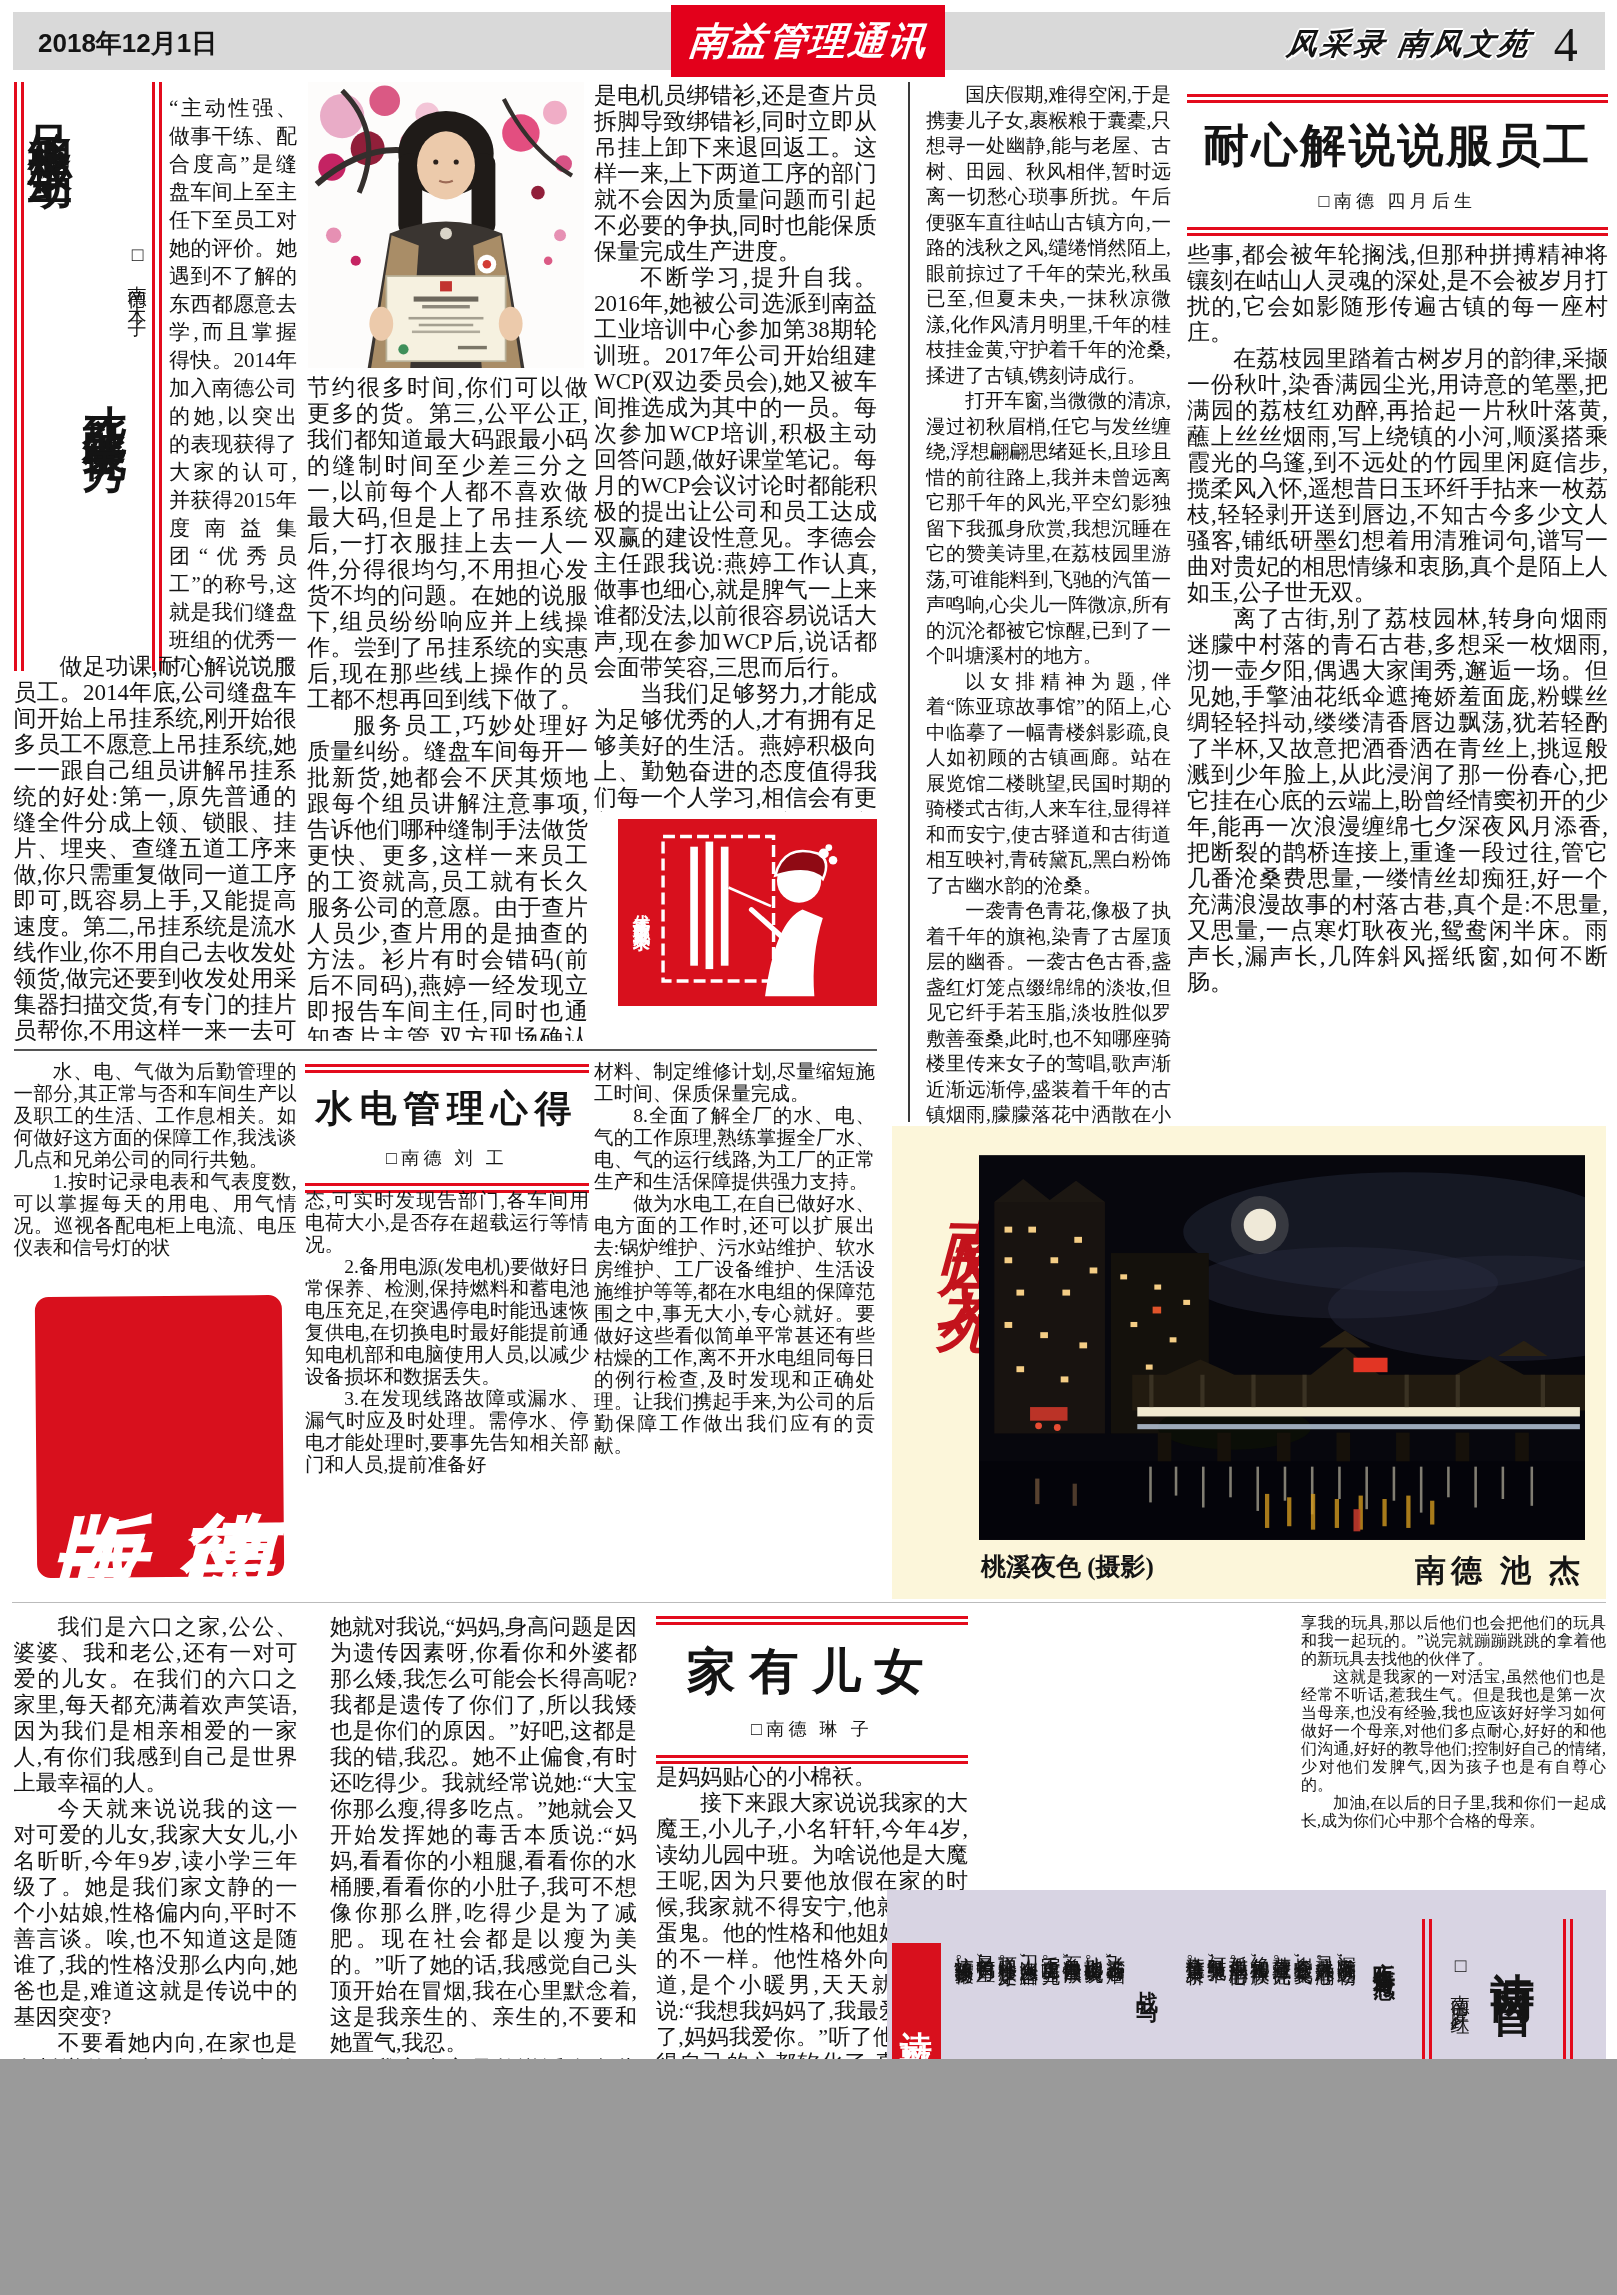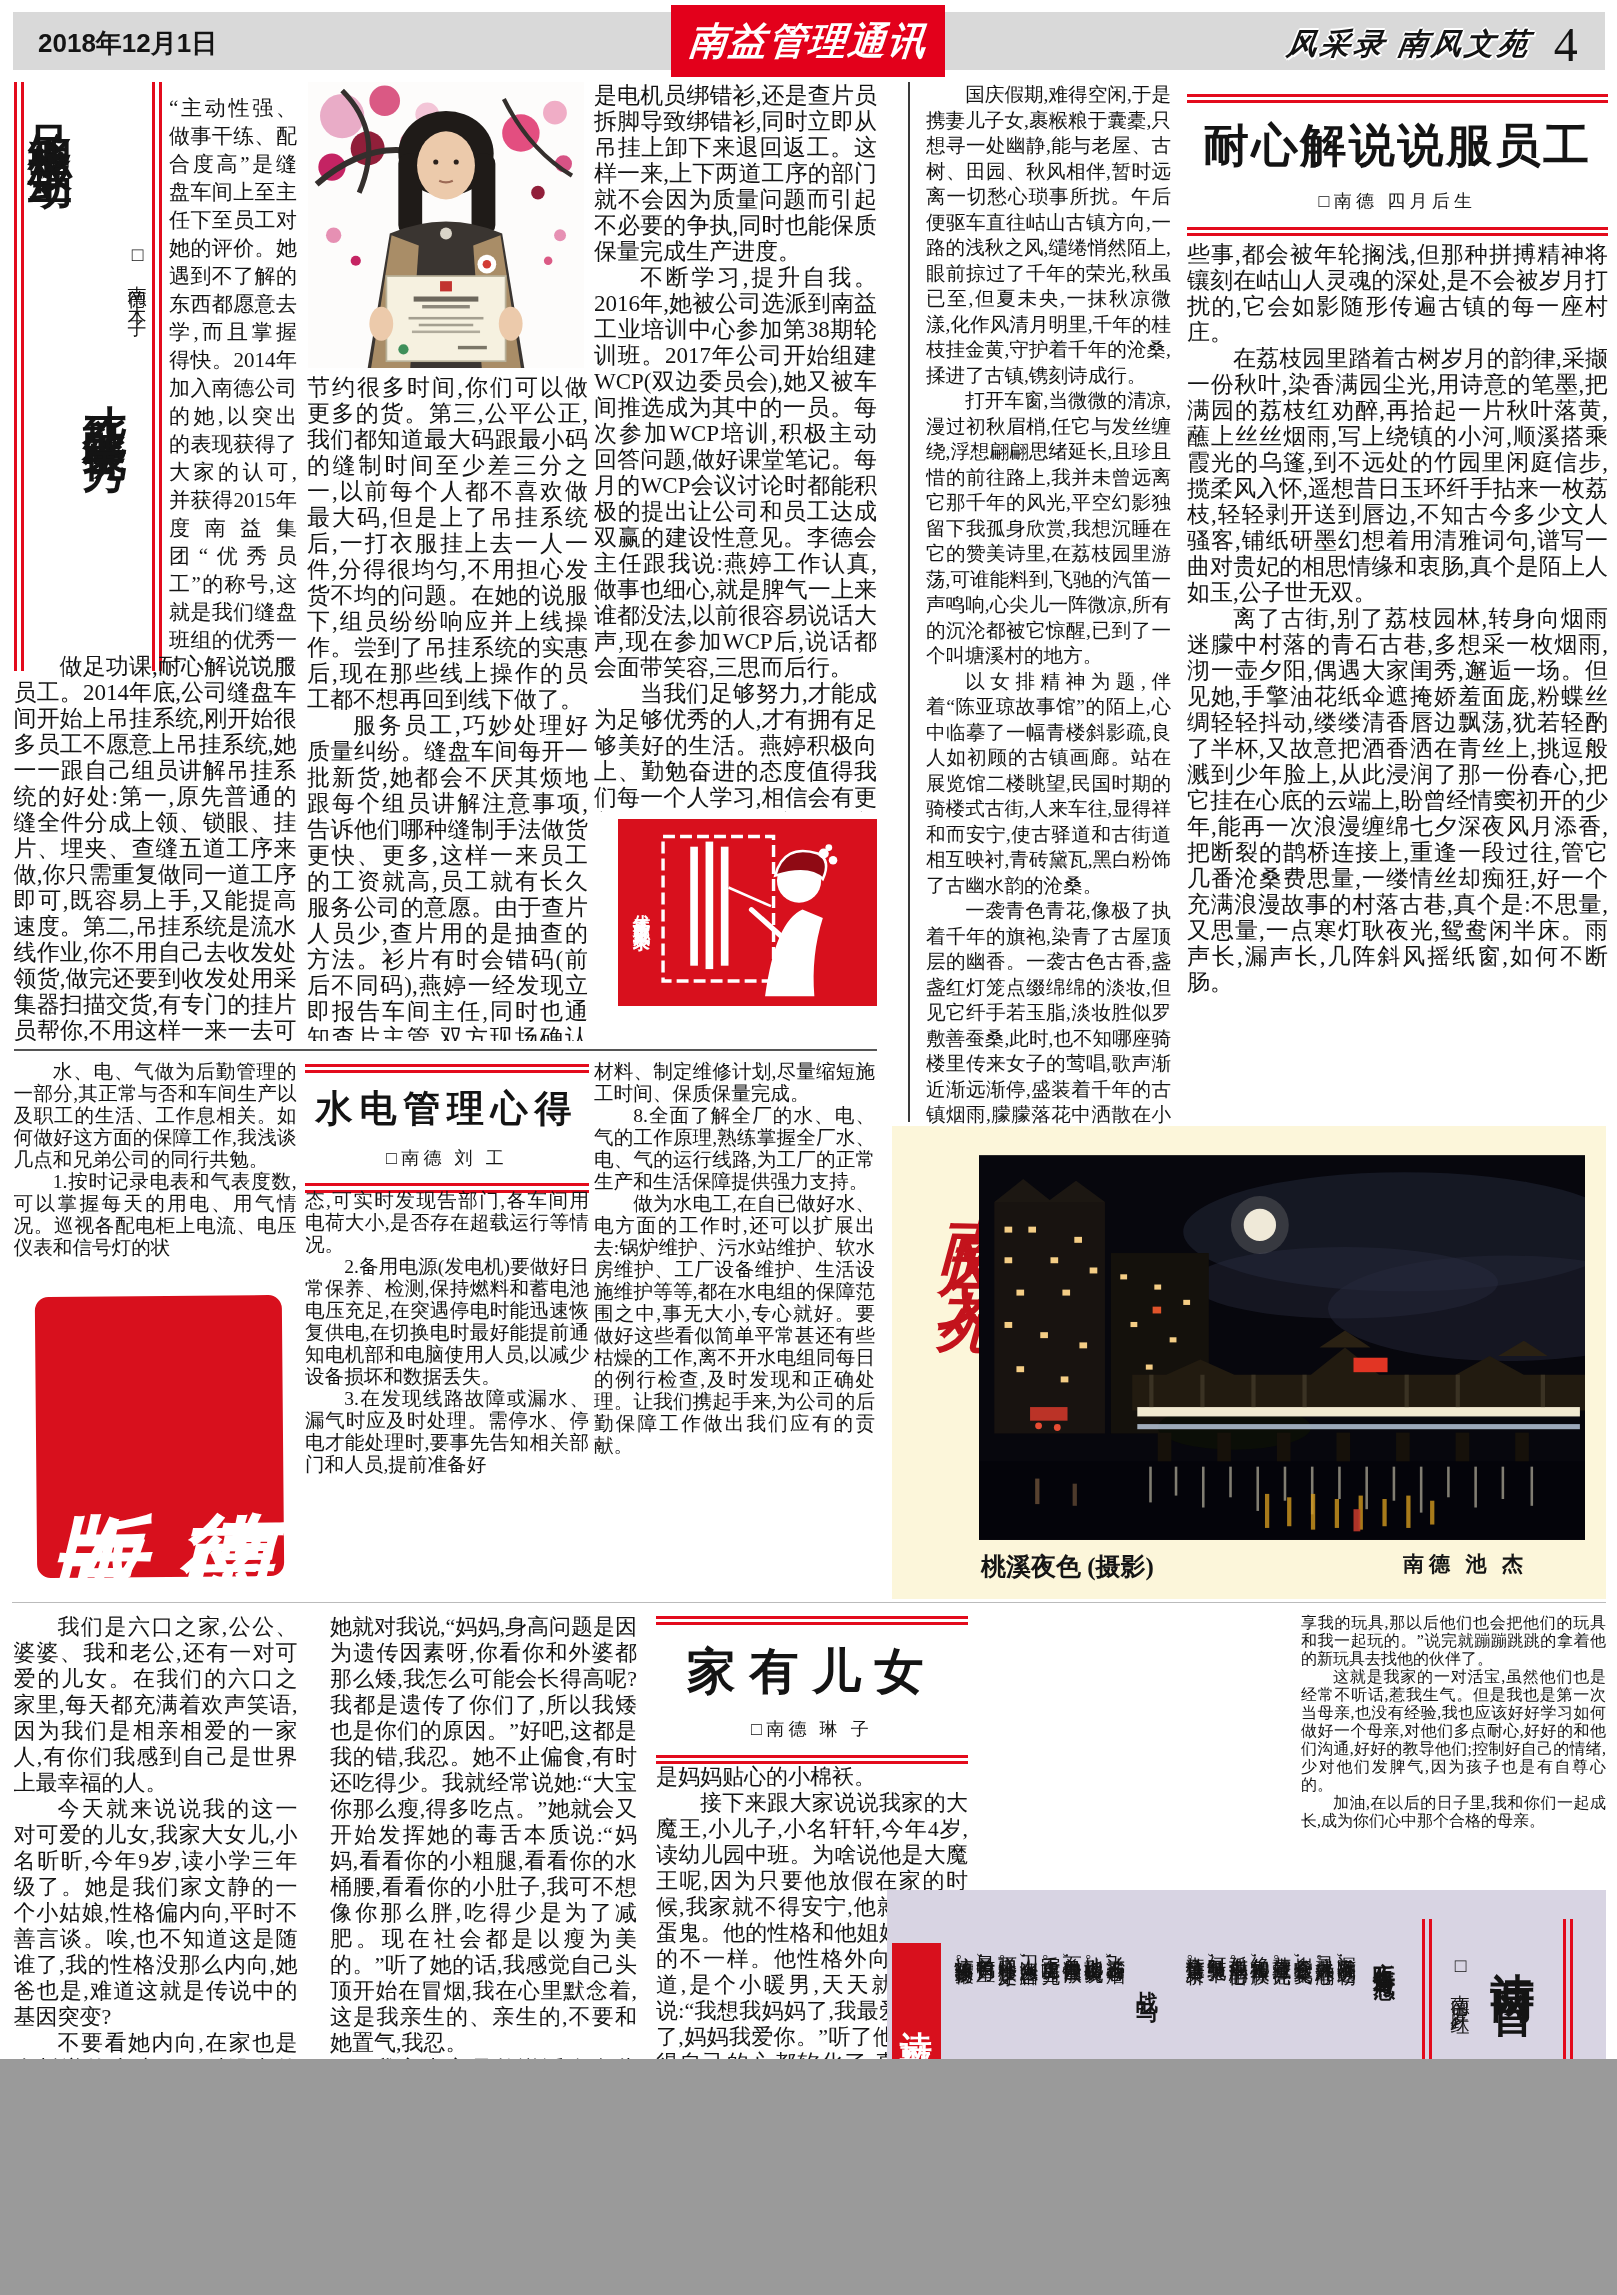--- a/index.html
+++ b/index.html
@@ -52,21 +52,21 @@
   #a2-titleblock{left:1187px;top:94px;width:421px;}
   .a2-title{font-size:46px;font-weight:bold;text-align:center;letter-spacing:2.6px;margin-top:12px;}
   .block-byline{font-size:18px;text-align:center;letter-spacing:4.3px;margin-top:12px;margin-bottom:13.6px;}
   #a2-colmain{left:1187px;top:242px;width:421px;height:879px;}
   
   #cream-box{left:892px;top:1126px;width:714px;height:473px;background:#fcf6da;}
   #calligraphy{left:36px;top:37px;font-size:63px;font-weight:bold;font-style:italic;color:#c3131c;
                letter-spacing:25.5px;transform:rotate(1deg);}
   #night-photo{left:87px;top:29px;width:606px;height:385px;}
   #photo-caption-l{left:89px;top:424px;font-size:25px;font-weight:bold;}
-  #photo-caption-r{left:511px;top:424px;width:182px;font-size:21px;font-weight:bold;letter-spacing:5.1px;}
+  #photo-caption-r{left:511px;top:424px;width:182px;font-size:31px;font-weight:bold;text-align:right;letter-spacing:5.1px;}
   
   #mid-hline{left:13.6px;top:1049px;width:863px;height:1.7px;background:#555;}
   #a3-col1{left:13.6px;top:1061px;width:283px;height:230px;}
   #seal{left:36px;top:1296px;width:247px;height:281px;background:#d8101d;border-radius:13.6px;
         display:flex;flex-direction:row-reverse;align-items:center;justify-content:center;transform:rotate(-0.5deg);}
   .seal-col{color:#fff;font-size:95px;font-weight:bold;font-style:italic;line-height:1.2;margin:0 6.8px;}
   #a3-titleblock{left:305px;top:1064px;width:284px;}
   .a3-title{font-size:37px;font-weight:bold;text-align:center;letter-spacing:6.8px;margin-top:10.2px;}
   #a3-col2{left:305px;top:1190px;width:284px;height:404px;}
   #a3-col3{left:582px;top:1061px;width:281px;height:531px;margin-left:12px;}

